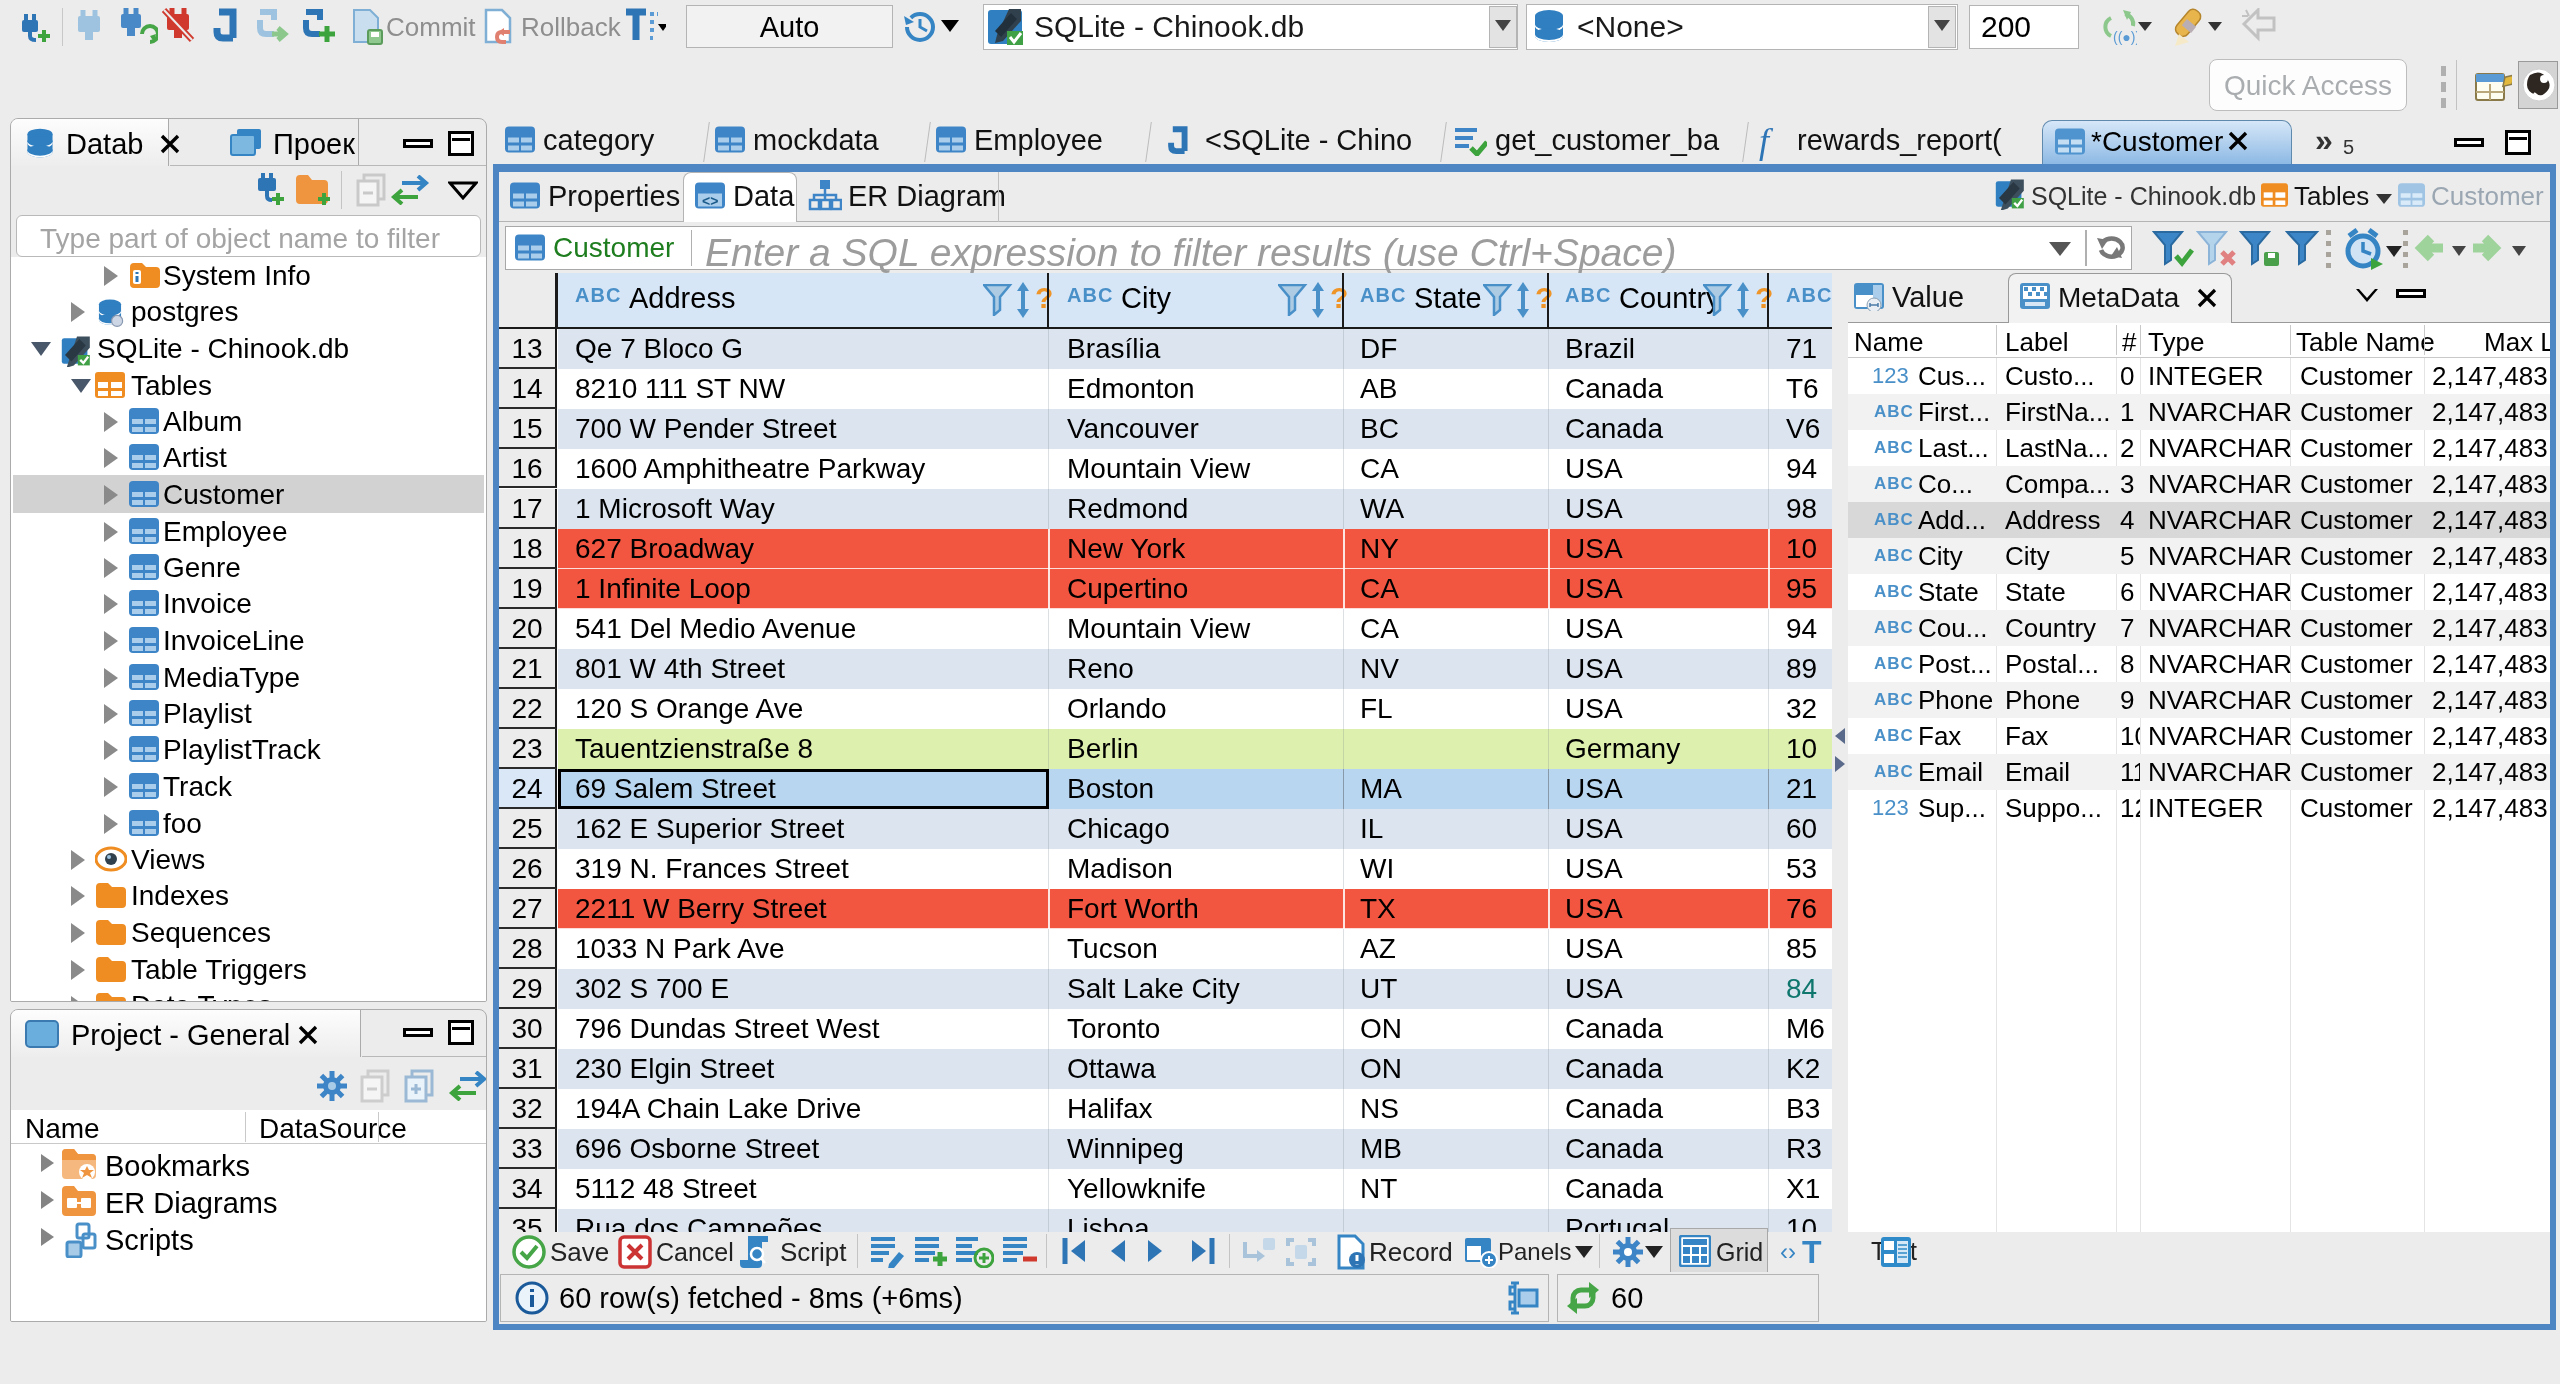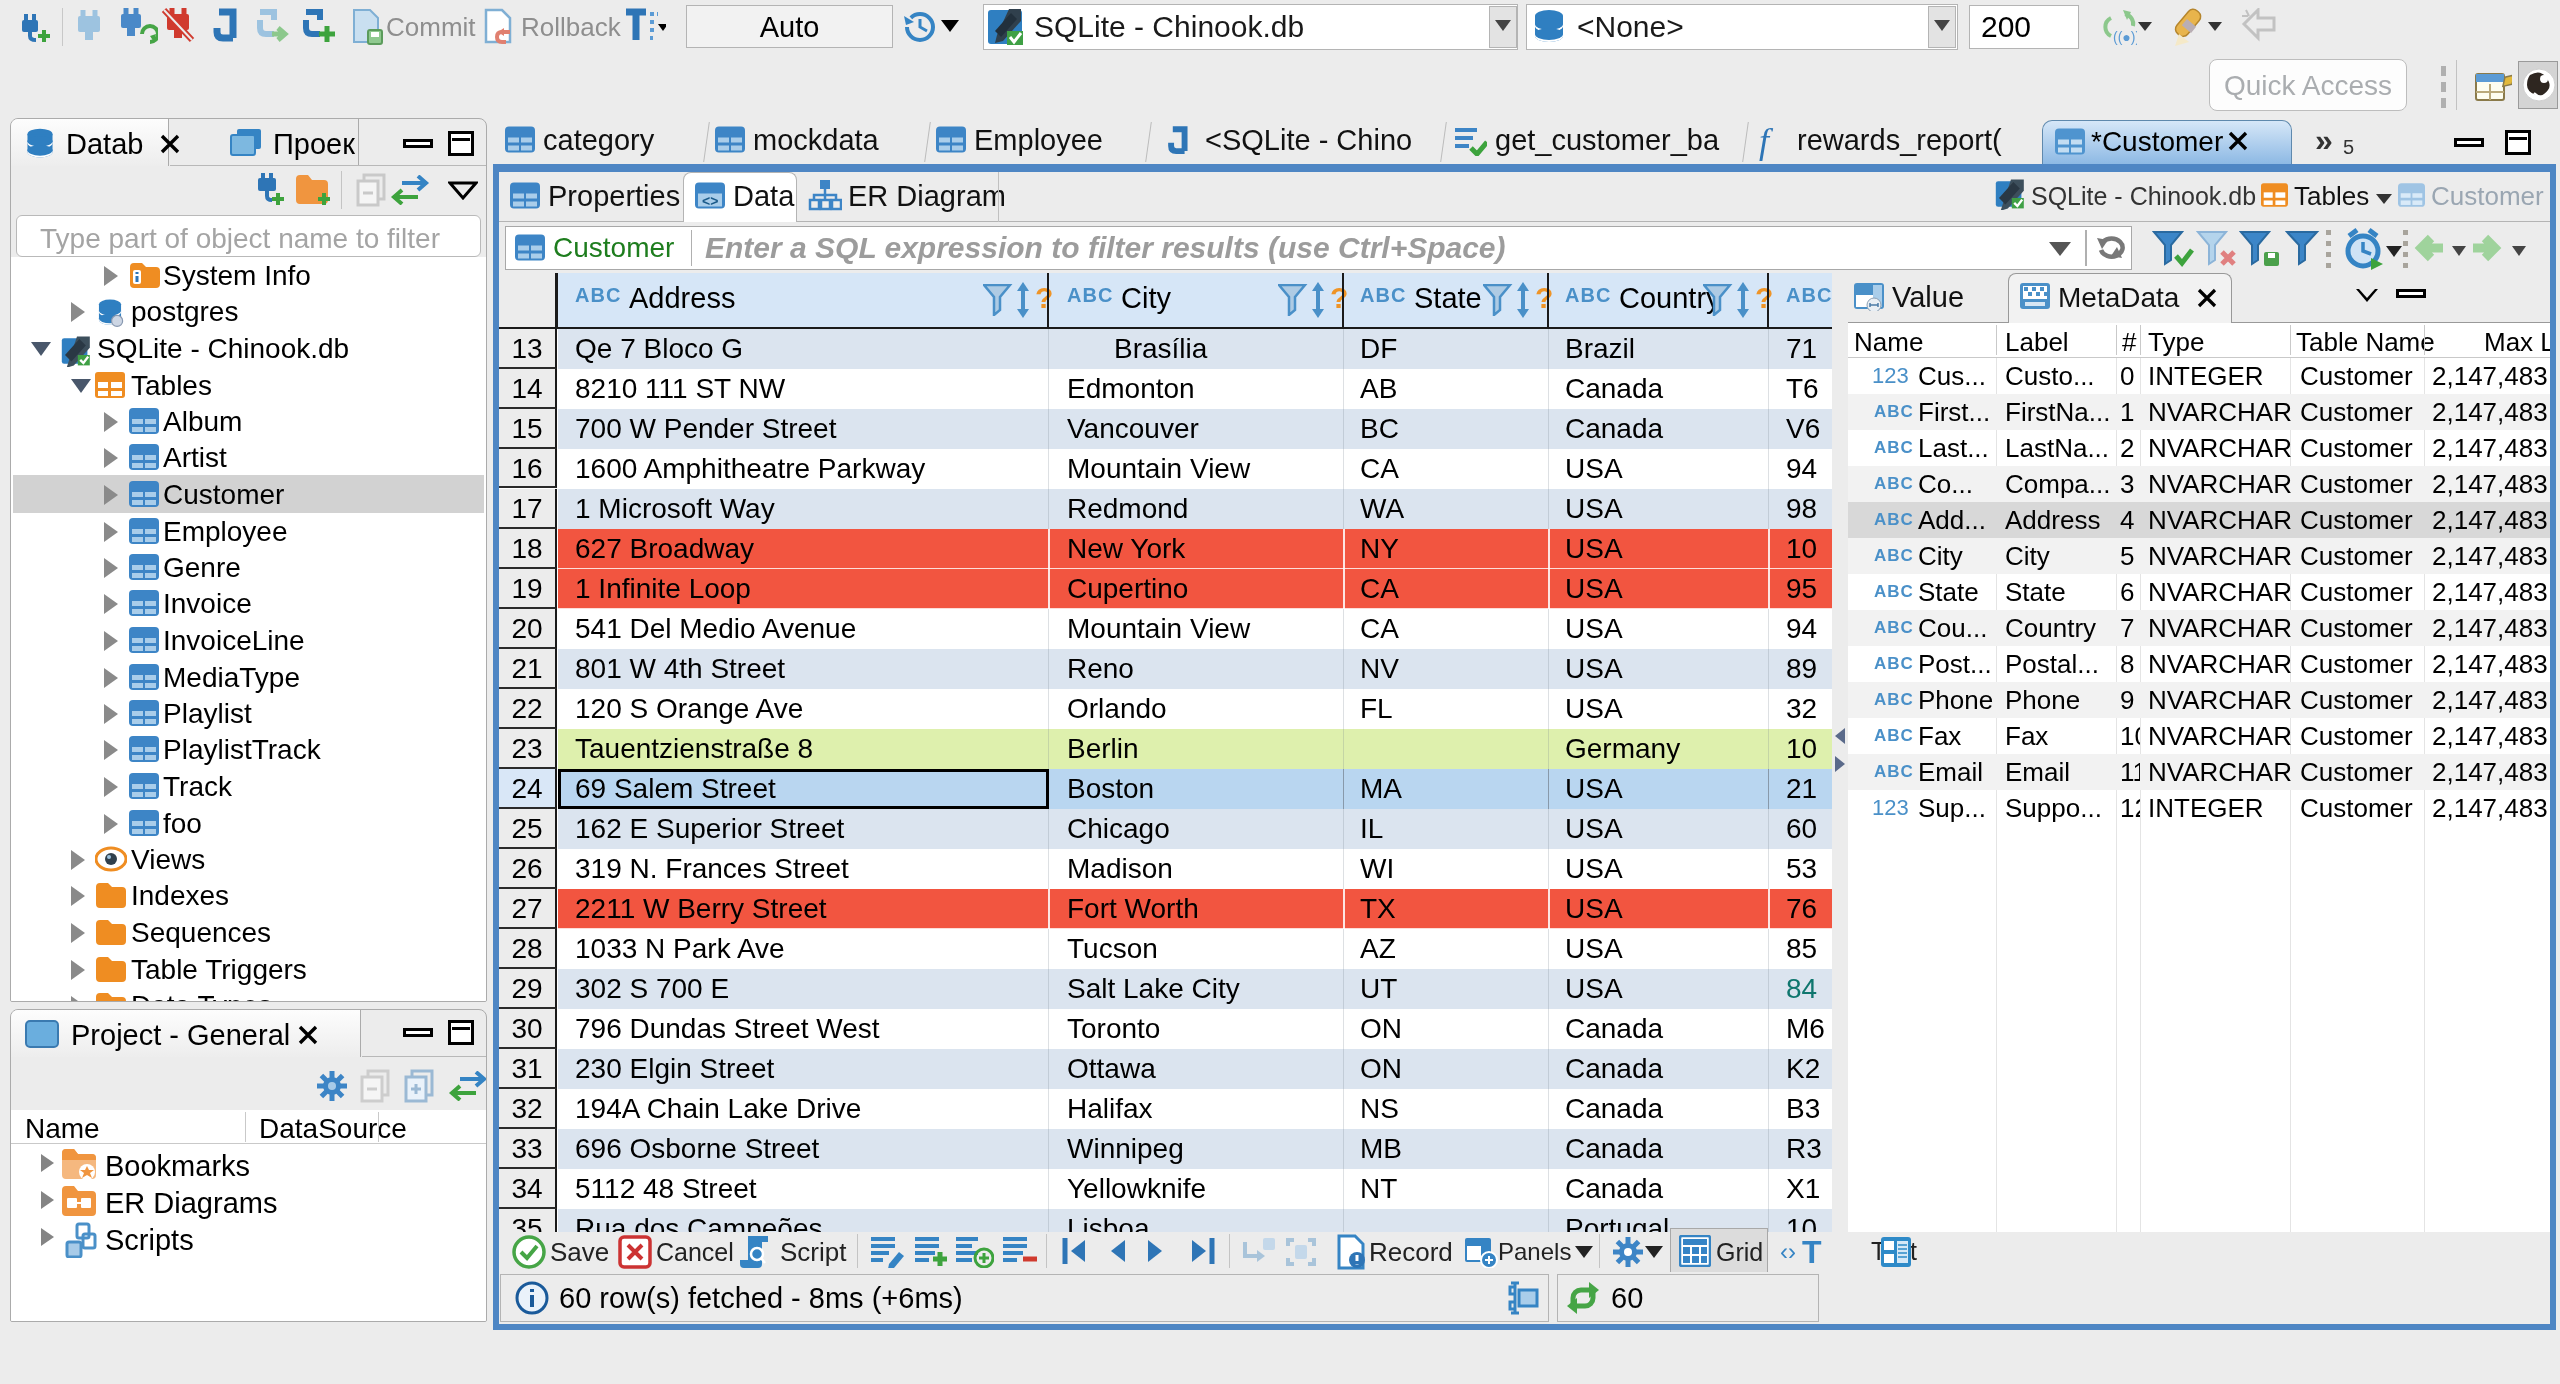--- a/index.html
+++ b/index.html
@@ -579,21 +579,21 @@
     <div class="abs" style="left:12px;top:108px;width:1627px;height:44px;background:#fff;border:1px solid #a8a8a8;"></div>
     <svg class="ic" style="left:22px;top:116px;" width="30" height="28" viewBox="0 0 30 27">
         <rect width="30" height="26" rx="4" fill="#3d85c6"></rect>
         <rect x="3" y="11" width="11" height="5" fill="#a9cdea"></rect>
         <rect x="16" y="11" width="11" height="5" fill="#a9cdea"></rect>
         <rect x="3" y="19" width="11" height="5" fill="#a9cdea"></rect>
         <rect x="16" y="19" width="11" height="5" fill="#a9cdea"></rect>
       </svg>
     <div class="abs" style="left:60px;top:114px;font-size:28px;color:#1e7d1e;">Customer</div>
     <div class="abs" style="left:198px;top:112px;width:1px;height:36px;background:#b0b0b0;"></div>
-    <div class="abs" style="left:212px;top:113px;font-size:30px;font-style:italic;color:#9c9c9c;font-weight:bold;">Enter a SQL expression to filter results (use Ctrl+Space)</div>
+    <div class="abs" style="left:212px;top:113px;font-size:39px;font-style:italic;color:#9c9c9c;">Enter a SQL expression to filter results (use Ctrl+Space)</div>
     <div class="abs" style="left:1556px;top:124px;width:0;height:0;border-left:11px solid transparent;border-right:11px solid transparent;border-top:14px solid #555;"></div>
     <div class="abs" style="left:1592px;top:112px;width:2px;height:36px;background:#b0b0b0;"></div>
     <svg class="ic" style="left:1602px;top:114px;" width="34" height="32" viewBox="0 0 34 32">
         <path d="M8 10 a11 9 0 1 1 -2 8" stroke="#787878" stroke-width="4.5" fill="none"></path>
         <path d="M2 6 l11 2 -6 9 z" fill="#787878"></path>
         <path d="M27 26 l-11 -2 6 -9 z" fill="#787878"></path>
       </svg>
     <svg class="ic" style="left:1659px;top:112px;" width="44" height="38" viewBox="0 0 44 38">
         <path d="M2 2 h28 l-11 13 v15 l-6 4 v-19 z" fill="#3c86c8" stroke="#2a6aa0" stroke-width="2"></path>
         <path d="M24 26 l6 7 10 -13" stroke="#3da33d" stroke-width="5" fill="none"></path>
@@ -679,21 +679,21 @@
           <path d="M8 0 l6 9 h-12 z" fill="#4a90c8"></path>
           <path d="M8 36 l6 -9 h-12 z" fill="#4a90c8"></path>
         </svg>
       <div class="abs" style="left:1256px;top:8px;font-size:30px;font-weight:bold;color:#ef9426;">?</div>
       <div class="abs" style="left:1268px;top:0;width:2px;height:54px;background:#1a1a1a;"></div>
       <div class="abs" style="left:1287px;top:11px;font-size:20px;font-weight:bold;color:#4a90c8;letter-spacing:1px;">ABC</div>
       <div class="abs" style="left:0;top:56px;width:58px;height:40px;background:#ececec;border-right:2px solid #1a1a1a;border-bottom:2px solid #2a2a2a;font-size:28px;color:#000;text-align:center;line-height:40px;">13</div>
       <div class="abs" style="left:59px;top:56px;width:1274px;height:40px;background:#dbe4ef;"></div>
       <div class="abs" style="left:76px;top:60px;font-size:28px;color:#000;white-space:nowrap;">Qe 7 Bloco G</div>
       <div class="abs" style="left:549px;top:56px;width:1px;height:40px;background:rgba(120,130,145,0.25);"></div>
-      <div class="abs" style="left:568px;top:60px;font-size:28px;color:#000;white-space:nowrap;margin-left:47px;">Brasília</div>
+      <div class="abs" style="left:568px;top:60px;font-size:28px;color:#000;white-space:nowrap;">Brasília</div>
       <div class="abs" style="left:844px;top:56px;width:1px;height:40px;background:rgba(120,130,145,0.25);"></div>
       <div class="abs" style="left:861px;top:60px;font-size:28px;color:#000;white-space:nowrap;">DF</div>
       <div class="abs" style="left:1049px;top:56px;width:1px;height:40px;background:rgba(120,130,145,0.25);"></div>
       <div class="abs" style="left:1066px;top:60px;font-size:28px;color:#000;white-space:nowrap;">Brazil</div>
       <div class="abs" style="left:1269px;top:56px;width:1px;height:40px;background:rgba(120,130,145,0.25);"></div>
       <div class="abs" style="left:1287px;top:60px;font-size:28px;color:#000;white-space:nowrap;">71</div>
       <div class="abs" style="left:0;top:96px;width:58px;height:40px;background:#ececec;border-right:2px solid #1a1a1a;border-bottom:2px solid #2a2a2a;font-size:28px;color:#000;text-align:center;line-height:40px;">14</div>
       <div class="abs" style="left:59px;top:96px;width:1274px;height:40px;background:#ffffff;"></div>
       <div class="abs" style="left:76px;top:100px;font-size:28px;color:#000;white-space:nowrap;">8210 111 ST NW</div>
       <div class="abs" style="left:549px;top:96px;width:1px;height:40px;background:rgba(120,130,145,0.25);"></div>

